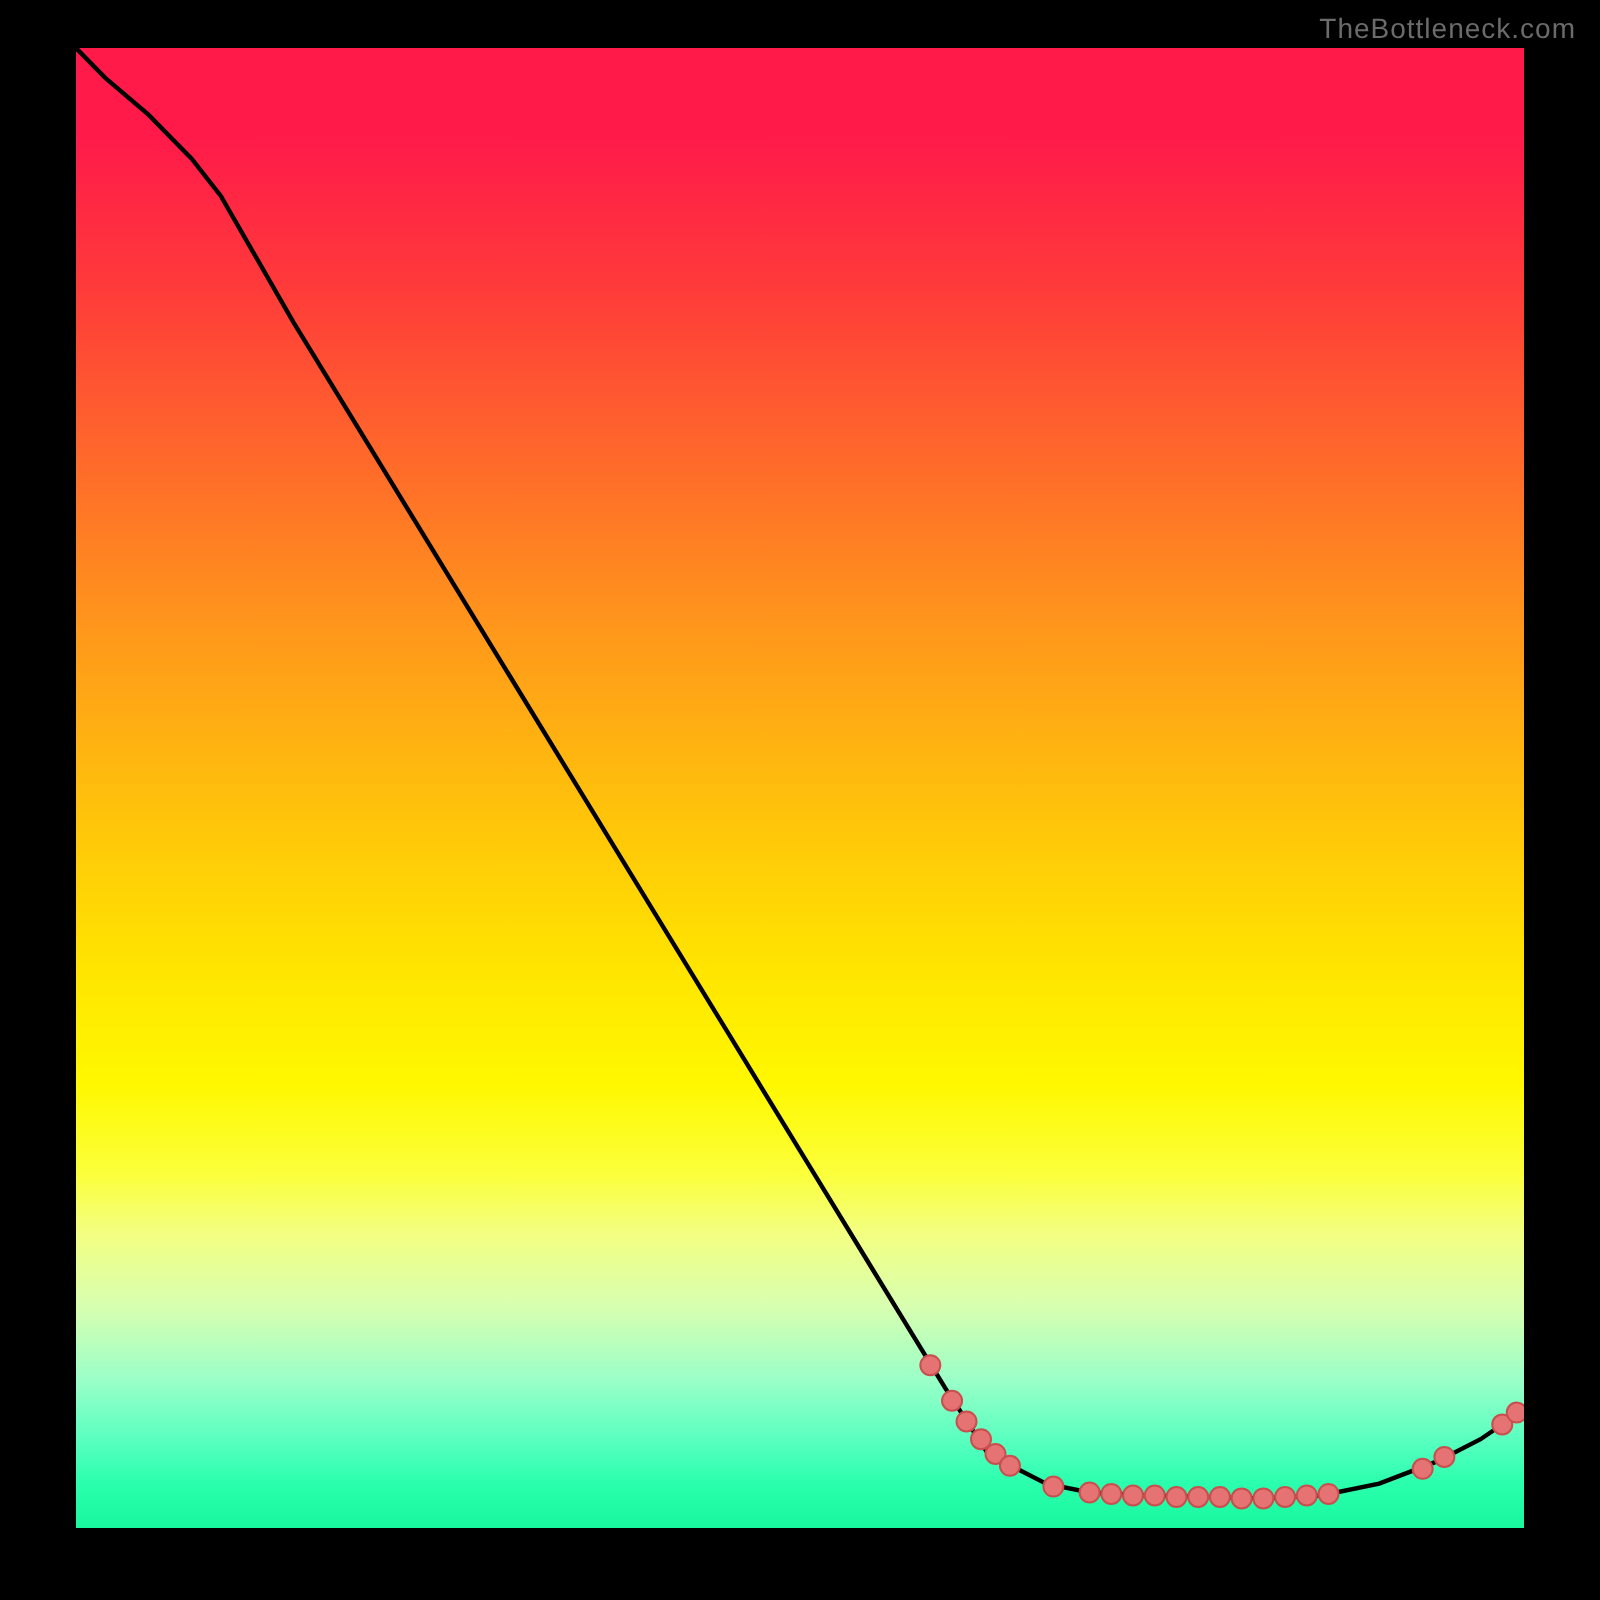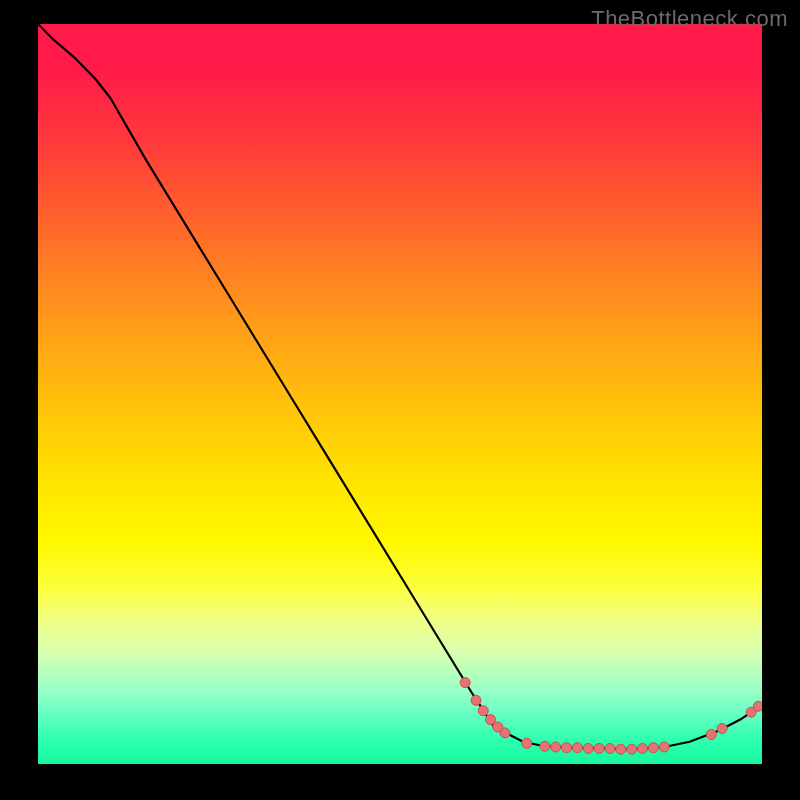--- a/index.html
+++ b/index.html
@@ -3,21 +3,21 @@
 <meta charset="utf-8">
 <style>
   * { margin: 0; padding: 0; box-sizing: border-box; }
   html, body { width: 800px; height: 800px; overflow: hidden; }
   body { background: #000; position: relative; font-family: Arial, sans-serif; }
   .watermark {
     position: absolute;
     top: 6px;
     right: 12px;
     color: #6b6b6b;
-    font-size: 22px;
+    font-size: 14px;
     font-weight: 500;
     letter-spacing: 0.5px;
     z-index: 10;
   }
   .plot-area {
     position: absolute;
     left: 38px;
     top: 24px;
     width: 724px;
     height: 740px;

